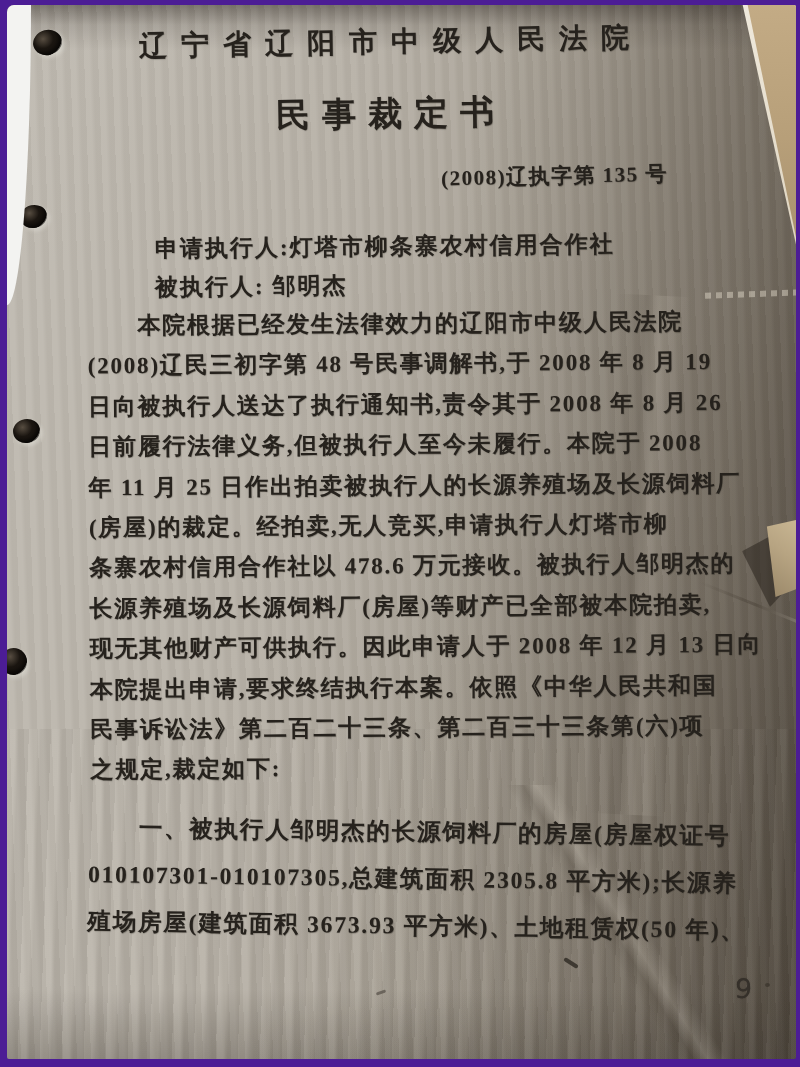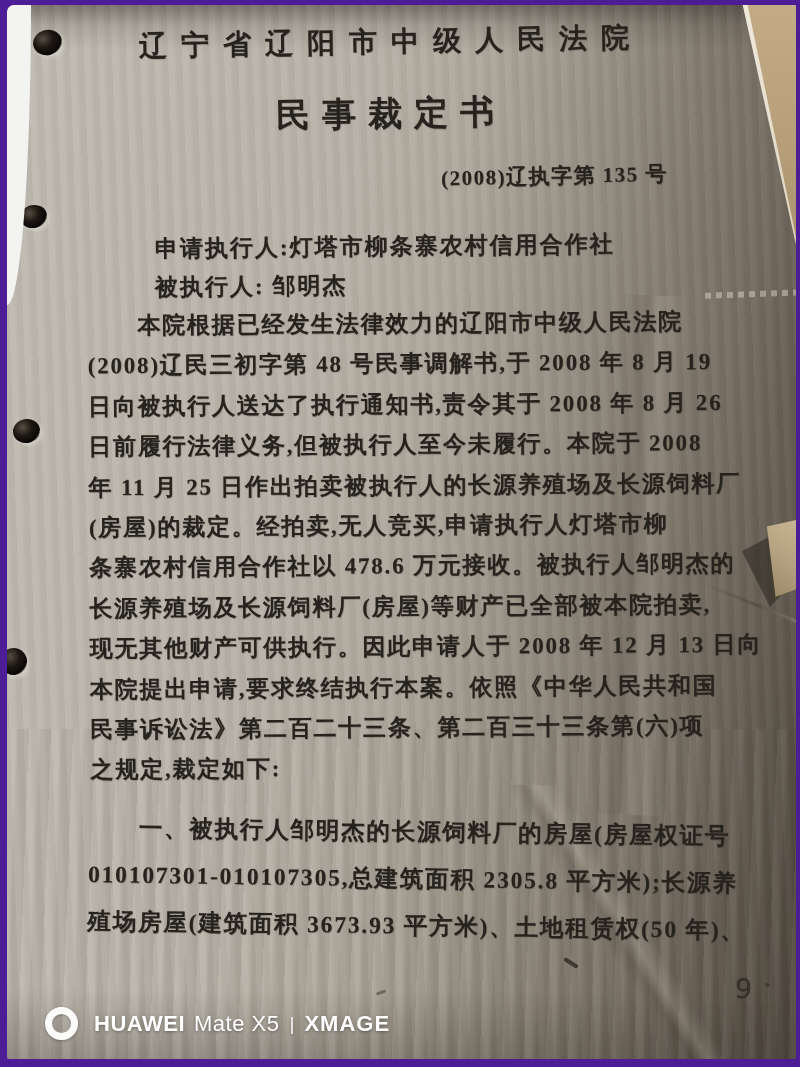--- a/index.html
+++ b/index.html
@@ -150,22 +150,15 @@
       <div class="line indent">一、被执行人邹明杰的长源饲料厂的房屋(房屋权证号</div>
       <div class="line">010107301-010107305,总建筑面积 2305.8 平方米);长源养</div>
       <div class="line">殖场房屋(建筑面积 3673.93 平方米)、土地租赁权(50 年)、</div>
     </div>
 
     <div id="page-number">9</div>
     <div class="ink-mark" id="mark-1"></div>
     <div class="ink-mark" id="mark-2"></div>
     <div class="ink-mark" id="mark-3"></div>
 
-    <div id="watermark">
-      <div id="wm-ring"></div>
-      <span id="wm-brand">HUAWEI</span>
-      <span id="wm-model">Mate X5</span>
-      <span id="wm-sep">|</span>
-      <span id="wm-engine">XMAGE</span>
-    </div>
 
   </div>
 </div>
 
 </body></html>

